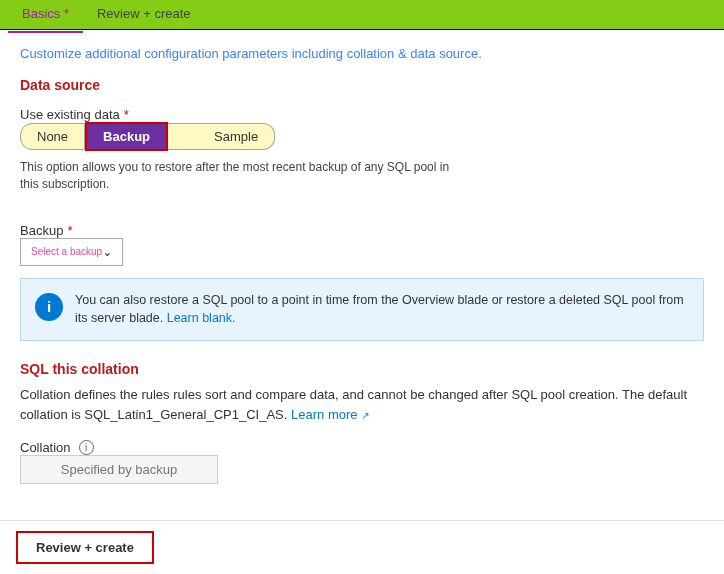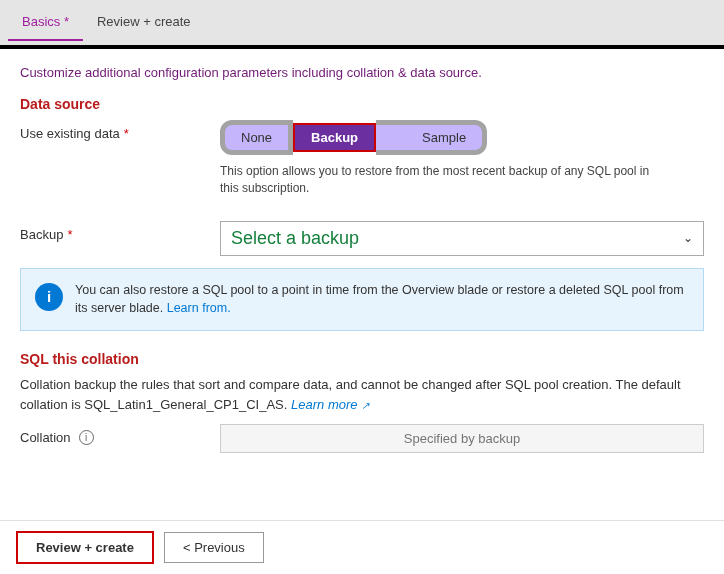--- a/index.html
+++ b/index.html
@@ -9,24 +9,24 @@
       color: #333;
       background: #fff;
       width: 724px;
       min-height: 574px;
     }
 
     
     .tab-bar {
       display: flex;
       align-items: center;
-      border-bottom: 4px solid #000000;
+      border-bottom: 1px solid #000000;
       padding: 0 8px;
-      background: #e5e5e5;
-      height: 49px;
+      background: #84cc16;
+      height: 30px;
     }
     .tab {
       padding: 10px 14px;
       font-size: 13px;
       cursor: pointer;
       color: #444;
       border-bottom: 2px solid transparent;
       white-space: nowrap;
     }
     .tab.active {
@@ -36,21 +36,21 @@
     }
     .tab.starred { color: #a020a0; border-bottom: 2px solid #a020a0; }
 
     
     .content {
       padding: 16px 20px;
     }
 
     .description {
       font-size: 13px;
-      color: #701a75;
+      color: #3b82f6;
       margin-bottom: 16px;
     }
 
     .section-title {
       font-size: 14px;
       font-weight: 700;
       color: #b91c1c;
       margin-bottom: 8px;
     }
 
@@ -58,20 +58,21 @@
       font-size: 13px;
       color: #333;
       margin-bottom: 12px;
     }
 
     
     .form-row {
       display: flex;
       align-items: flex-start;
       margin-bottom: 12px;
+      flex-direction: column;
     }
     .form-label {
       width: 200px;
       min-width: 160px;
       font-size: 13px;
       color: #333;
       padding-top: 6px;
       display: flex;
       align-items: center;
       gap: 4px;
@@ -84,24 +85,24 @@
       display: flex;
       align-items: center;
       gap: 0;
       margin-bottom: 8px;
     }
     .radio-option {
       display: flex;
       align-items: center;
       justify-content: center;
       padding: 5px 16px;
-      border: 5px solid #a3a3a3;
-      cursor: pointer;
-      font-size: 13px;
-      background: #c4b5fd;
+      border: 1px solid #a3a3a3;
+      cursor: pointer;
+      font-size: 13px;
+      background: #fef9c3;
       color: #333;
     }
     .radio-option:first-child { border-radius: 12px 0 0 12px; }
     .radio-option:last-child { border-radius: 0 12px 12px 0; }
     .radio-option.selected {
       background: #6b2fa0;
       color: #fff;
       border-color: #c00;
       border-width: 2px;
       font-weight: 600;
@@ -120,21 +121,21 @@
     .select-dropdown {
       display: flex;
       align-items: center;
       justify-content: space-between;
       border: 1px solid #aaa;
       padding: 6px 10px;
       background: #fff;
       cursor: pointer;
       width: 100%;
     }
-    .select-placeholder { color: #15803d; font-size: 18px; }
+    .select-placeholder { color: #ec4899; font-size: 10px; }
     .dropdown-arrow { color: #333; font-size: 12px; }
 
     
     .info-box {
       display: flex;
       align-items: flex-start;
       background: #e8f4fd;
       border: 1px solid #b3d9f5;
       padding: 12px 14px;
       gap: 12px;
@@ -159,21 +160,21 @@
 
     
     .collation-section { margin-top: 8px; }
 
     .collation-desc {
       font-size: 13px;
       color: #333;
       margin-bottom: 10px;
       line-height: 1.5;
     }
-    .collation-desc a { color: #0078d4; text-decoration: none; font-style: italic; }
+    .collation-desc a { color: #0078d4; text-decoration: none; }
     .external-link { font-size: 10px; color: #0078d4; }
 
     .collation-input {
       background: #f5f5f5;
       border: 1px solid #ccc;
       padding: 6px 10px;
       font-size: 13px;
       color: #888;
       width: 100%;
       text-align: center;
@@ -252,64 +253,63 @@
         <div class="form-label">
           <span>Use existing data</span>
           <span class="required-star">*</span>
         </div>
         <div class="form-control">
           <div class="radio-group">
             <div class="radio-option">None</div>
             <div class="radio-option selected">Backup</div>
             <div class="radio-option">Sample</div>
           </div>
-          <p class="backup-note">This option allows you to restore from the most recent backup of any SQL pool in this subscription.</p>
+          <p class="backup-note">This option allows you to restore after the most recent backup of any SQL pool in this subscription.</p>
         </div>
       </div>
 
       <div class="form-row">
         <div class="form-label">
           <span>Backup</span>
           <span class="required-star">*</span>
         </div>
         <div class="form-control">
           <div class="select-dropdown">
             <span class="select-placeholder">Select a backup</span>
             <span class="dropdown-arrow">⌄</span>
           </div>
         </div>
       </div>
 
       <div class="info-box">
         <div class="info-icon">i</div>
         <div class="info-text">
           <span>You can also restore a SQL pool to a point in time from the Overview blade or restore a deleted SQL pool from its server blade.</span>
-          <a href="#">Learn from.</a>
+          <a href="#">Learn blank.</a>
         </div>
       </div>
     </div>
 
     <div class="collation-section">
       <div class="section-title">SQL this collation</div>
       <p class="collation-desc">
-        <span>Collation backup the rules that sort and compare data, and cannot be changed after SQL pool creation. The default collation is SQL_Latin1_General_CP1_CI_AS.</span>
+        <span>Collation defines the rules rules sort and compare data, and cannot be changed after SQL pool creation. The default collation is SQL_Latin1_General_CP1_CI_AS.</span>
         <a href="#"> <span>Learn more</span> <span class="external-link">↗</span></a>
       </p>
 
       <div class="form-row">
         <div class="form-label">
           <span>Collation</span>
           <span class="info-circle">i</span>
         </div>
         <div class="form-control">
           <input class="collation-input" type="text" disabled="" placeholder="Specified by backup" style="">
         </div>
       </div>
     </div>
 
   </div>
 
   <div class="bottom-bar">
     <button class="btn-primary">Review + create</button>
-    <button class="btn-secondary">&lt; Previous</button>
   </div>
 
 </div>
 
 </body></html>

